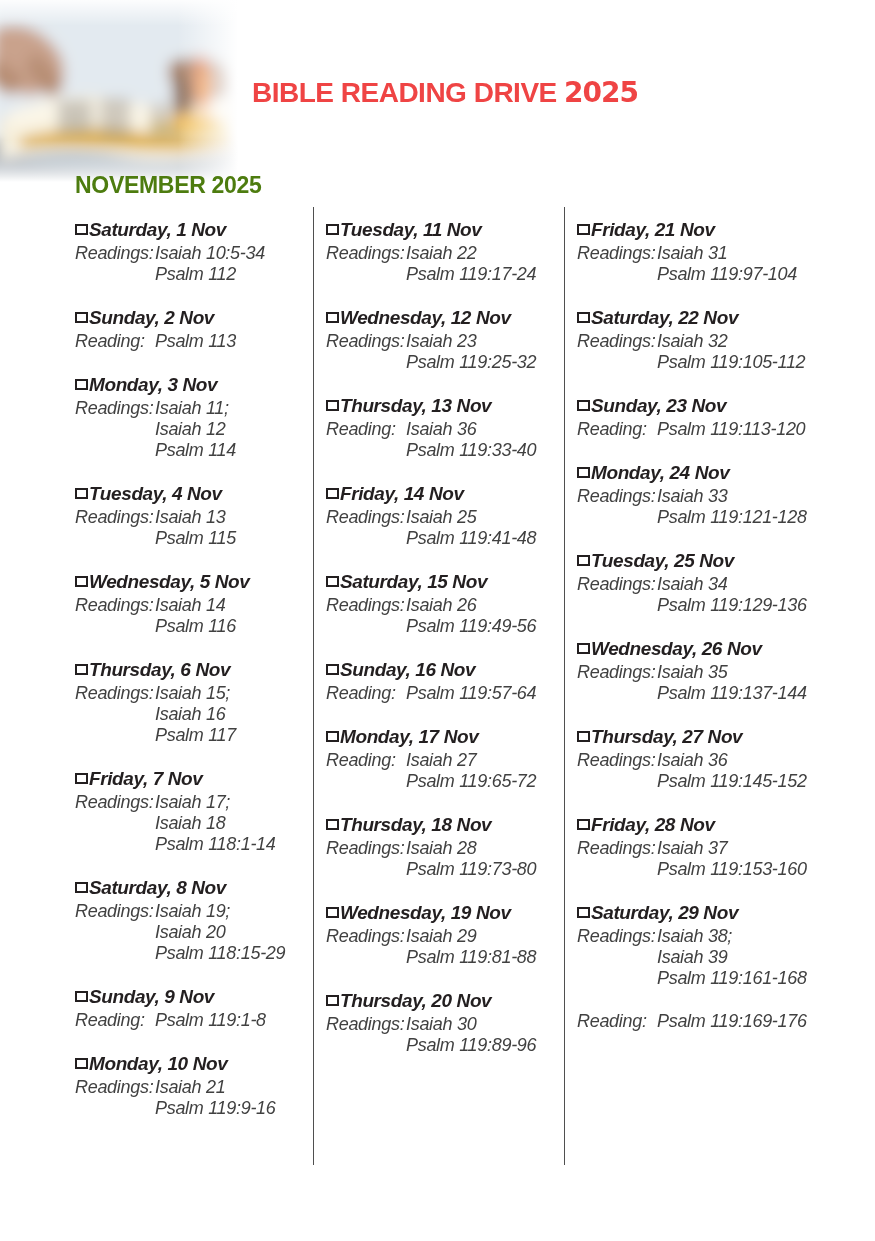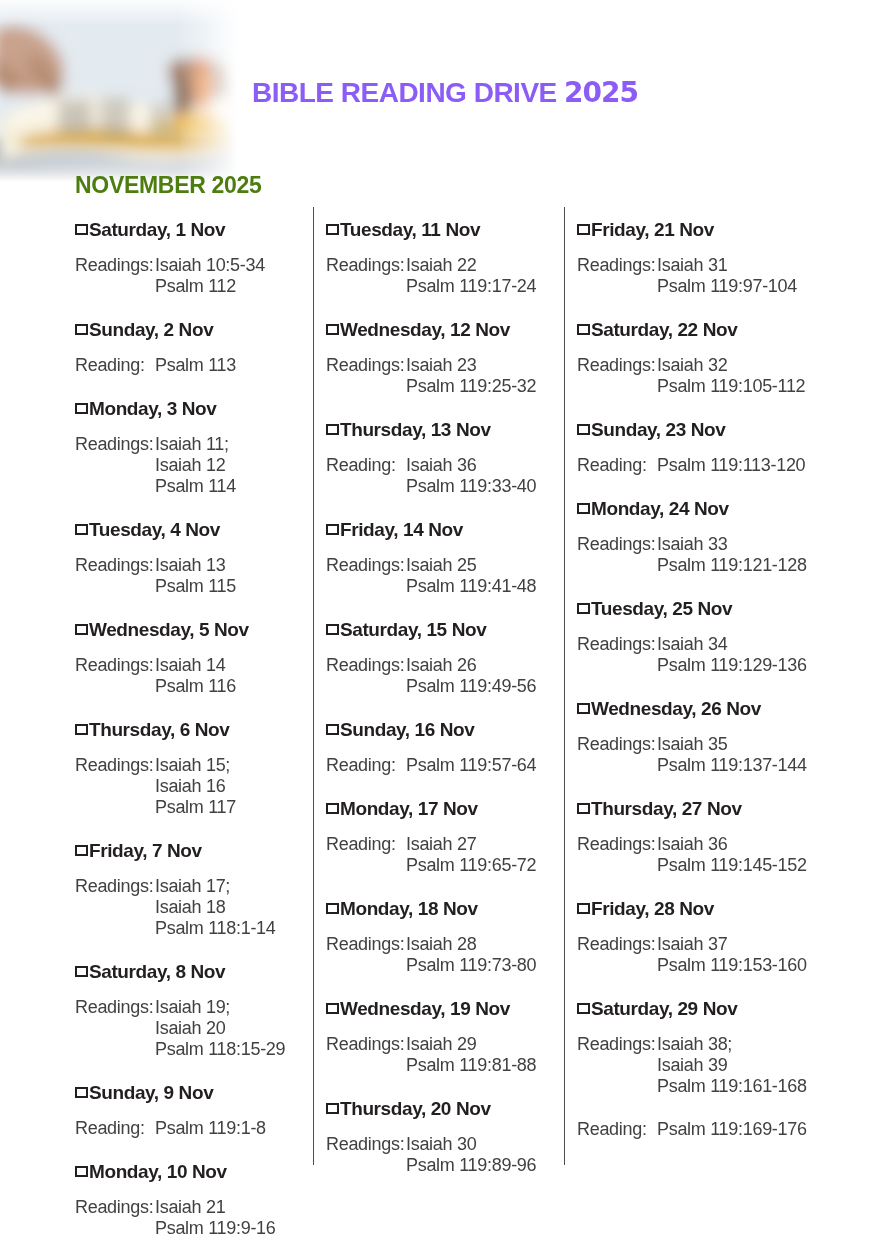--- a/index.html
+++ b/index.html
@@ -15,58 +15,58 @@
   
   .photo{
     position:absolute;left:0;top:0;width:238px;height:182px;
   }
   .photo svg{display:block;width:100%;height:100%;}
 
   
   .doc-title{
     position:absolute;left:252px;top:76px;
     font-size:28px;font-weight:700;letter-spacing:-0.5px;
-    color:#8b5cf6;white-space:nowrap;
+    color:#ef4444;white-space:nowrap;
   }
   .doc-title .year{
     font-family:"DejaVu Sans",sans-serif;
     font-weight:700;letter-spacing:-1px;
   }
   .month-heading{
     position:absolute;left:75px;top:172px;
     font-size:23px;font-weight:700;letter-spacing:-0.3px;
     color:#4d7c0f;white-space:nowrap;
   }
 
   
   .columns{
     position:absolute;left:75px;top:207px;
     width:748px;height:958px;
-    display:flex;flex-direction:row;align-items:stretch;
+    display:flex;flex-direction:row;align-items:stretch;font-style:italic;
   }
   .col{
     width:238px;box-sizing:content-box;
     padding-top:12px;
   }
   .col + .col{
     border-left:1px solid #4f4f4f;
     padding-left:12px;
   }
   .entry{margin-bottom:22px;}
   .entry-head{
     font-size:19px;font-weight:700;letter-spacing:-0.4px;
     color:#231f20;line-height:21px;white-space:nowrap;
   }
   .cb{
     display:inline-block;width:9px;height:7px;
     border:2px solid #231f20;
     margin-right:1px;vertical-align:1px;
     background:transparent;
   }
-  .entry-body{margin-top:15px;}
+  .entry-body{margin-top:3px;}
   .line{display:flex;line-height:21px;font-size:18px;color:#414141;letter-spacing:-0.3px;white-space:nowrap;}
   .line .label{flex:0 0 80px;width:80px;}
   .line .val{flex:0 0 auto;}
 </style>
 </head>
 <body>
 
 <div class="page">
 
   <div class="photo">
@@ -353,21 +353,21 @@
     <span class="label">Reading:</span>
     <span class="val">Isaiah 27</span>
   </div>
             <div class="line">
     <span class="label"></span>
     <span class="val">Psalm 119:65-72</span>
   </div>
           </div>
   </div>
         <div class="entry">
-    <div class="entry-head"><span class="cb"></span><span>Monday, 18 Nov</span></div>
+    <div class="entry-head"><span class="cb"></span><span>Thursday, 18 Nov</span></div>
     <div class="entry-body">
             <div class="line">
     <span class="label">Readings:</span>
     <span class="val">Isaiah 28</span>
   </div>
             <div class="line">
     <span class="label"></span>
     <span class="val">Psalm 119:73-80</span>
   </div>
           </div>

